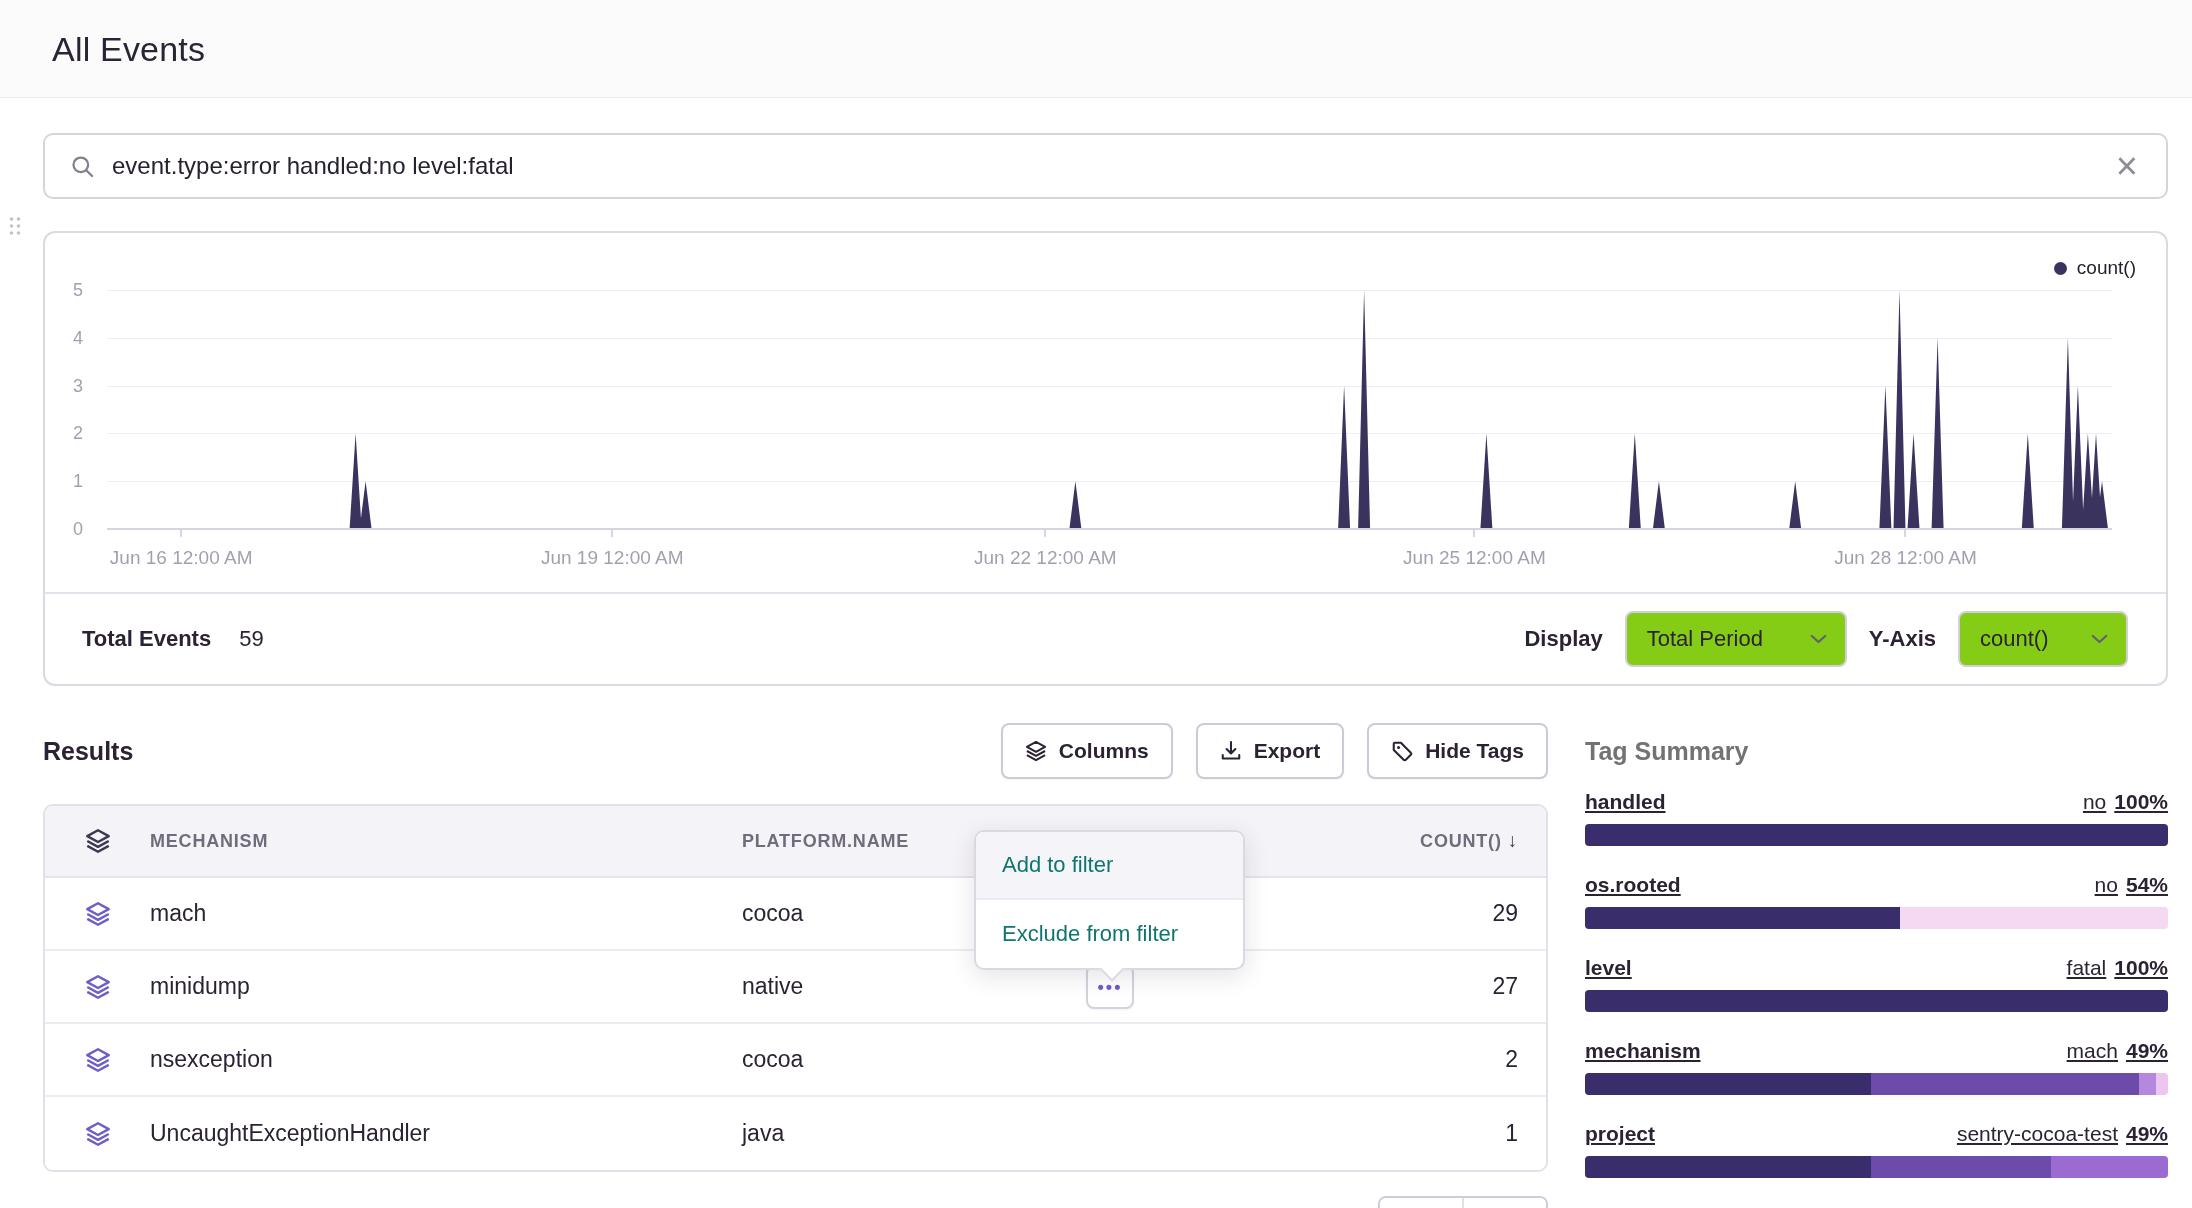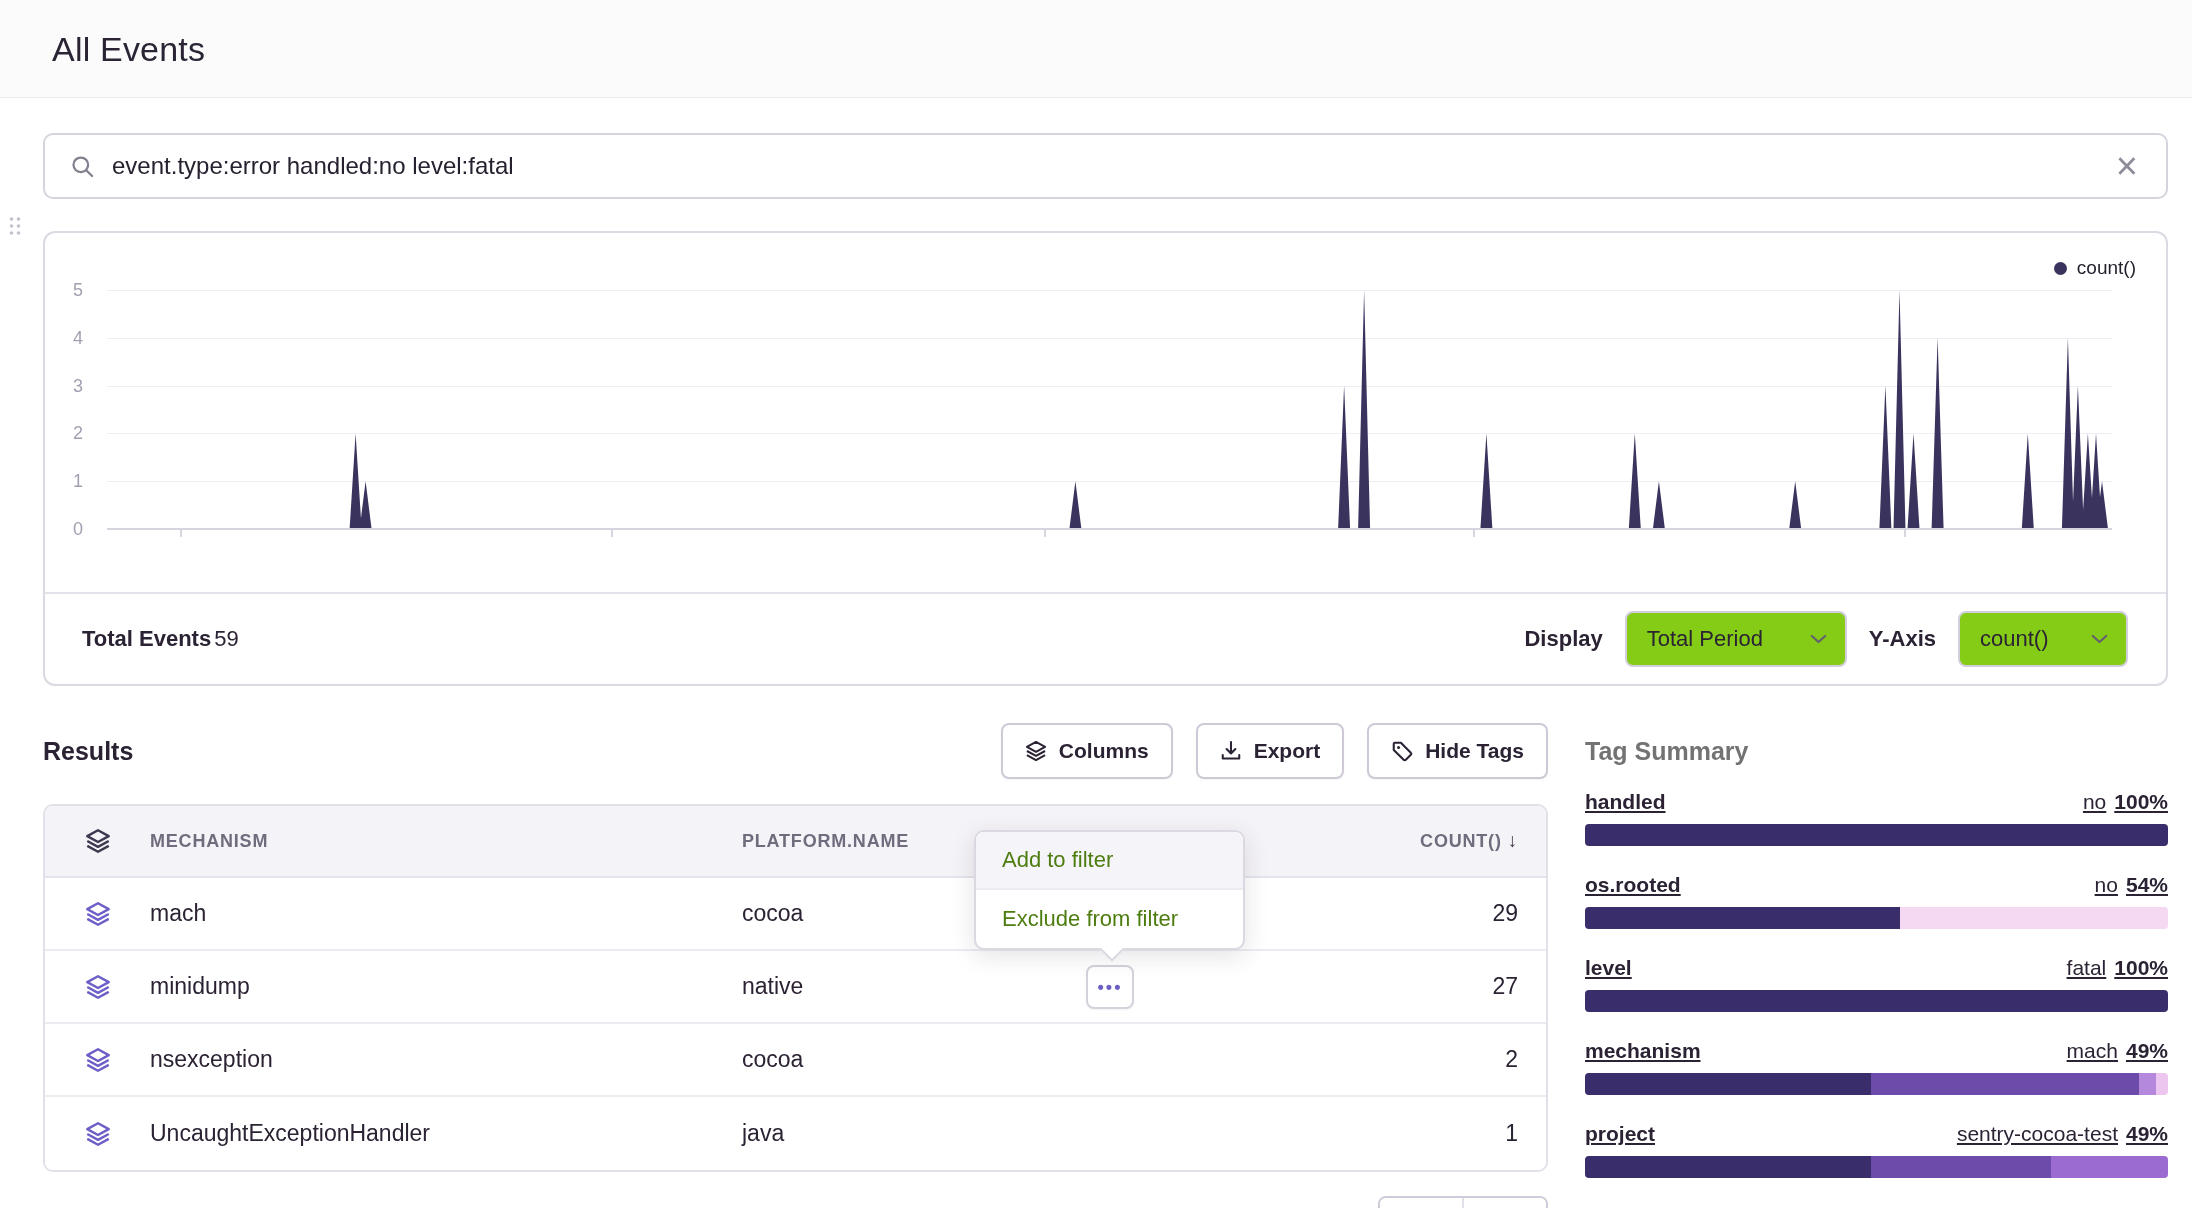--- a/index.html
+++ b/index.html
@@ -65,21 +65,21 @@
   .x-axis { position: absolute; left: 62px; top: 314px; width: 2005px; height: 24px; }
   .xtick-label {
     position: absolute; transform: translateX(-50%); white-space: nowrap;
     font-size: 19px; color: #a49fb0;
   }
   .chart-footer {
     position: absolute; left: 0; right: 0; bottom: 0; height: 92px;
     border-top: 2px solid #e4e2ea; display: flex; align-items: center;
     padding: 0 38px 0 37px;
   }
-  .total-group { display: flex; align-items: flex-end; gap: 3px; font-size: 22px; }
+  .total-group { display: flex; align-items: flex-end; gap: 28px; font-size: 22px; }
   .total-label { font-weight: 700; color: #2b2233; }
   .total-value { color: #2b2233; }
   .footer-controls { margin-left: auto; display: flex; align-items: center; gap: 22px; }
   .control-label { font-size: 22px; font-weight: 700; color: #2b2233; }
   .select-btn {
     height: 56px; background: #84cc16; border: 2px solid #d2cedb; border-radius: 8px;
     display: inline-flex; align-items: center; justify-content: space-between;
     padding: 0 18px 0 20px; font-size: 22px; color: #2b2233; gap: 16px;
   }
   .select-display { width: 222px; }
@@ -126,22 +126,22 @@
   .layers-header { color: #3e3850; }
   .layers-row { color: #6c5fc7; }
 
   
   .context-menu {
     position: absolute; left: 974px; top: 830px; width: 271px;
     background: #fff; border: 2px solid #dbd8e2; border-radius: 10px;
     box-shadow: 0 6px 24px rgba(43,34,51,0.13); z-index: 6;
   }
   .menu-item {
-    height: 58px; display: flex; align-items: center; padding: 0 26px;
-    font-size: 22px; color: #4d7c0f;
+    height: 68px; display: flex; align-items: center; padding: 0 26px;
+    font-size: 22px; color: #0f766e;
   }
   .menu-item:first-child { background: #f5f4f8; border-bottom: 2px solid #edebf1; border-radius: 8px 8px 0 0; }
   .menu-item:last-child { border-radius: 0 0 8px 8px; }
   .menu-arrow {
     position: absolute; left: 127px; bottom: -10px; width: 18px; height: 18px;
     background: #fff; border-right: 2px solid #dbd8e2; border-bottom: 2px solid #dbd8e2;
     transform: rotate(45deg);
   }
   .dots-btn {
     position: absolute; left: 1086px; top: 965px; width: 48px; height: 44px;
@@ -223,20 +223,27 @@
         <path d="M0 239 L242.6 239 L248.6 143.4 L254.6 239 L252.6 239 L258.6 191.2 L264.6 239 L962.4 239 L968.4 191.2 L974.4 239 L1231.1 239 L1237.1 95.6 L1243.1 239 L1251.1 239 L1257.1 0.0 L1263.1 239 L1373.4 239 L1379.4 143.4 L1385.4 239 L1521.8 239 L1527.8 143.4 L1533.8 239 L1545.9 239 L1551.9 191.2 L1557.9 239 L1682.2 239 L1688.2 191.2 L1694.2 239 L1772.4 239 L1778.4 95.6 L1784.4 239 L1786.5 239 L1792.5 0.0 L1798.5 239 L1800.5 239 L1806.5 143.4 L1812.5 239 L1824.6 239 L1830.6 47.8 L1836.6 239 L1914.8 239 L1920.8 143.4 L1926.8 239 L1954.9 239 L1960.9 47.8 L1966.9 239 L1964.9 239 L1970.9 95.6 L1976.9 239 L1974.9 239 L1980.9 143.4 L1986.9 239 L1983.0 239 L1989.0 143.4 L1995.0 239 L1989.0 239 L1995.0 191.2 L2001.0 239 L2005 239 Z" fill="#39335e"></path>
       </svg>
     </div>
   <div class="axis-line"></div>
   <div class="xtick-marks" id="xticks">
       <div class="xtick-mark" style="left: 3.7%;"></div>
       <div class="xtick-mark" style="left: 25.2%;"></div>
       <div class="xtick-mark" style="left: 46.8%;"></div>
       <div class="xtick-mark" style="left: 68.2%;"></div>
       <div class="xtick-mark" style="left: 89.7%;"></div>
+    </div>
+  <div class="x-axis" id="xaxis">
+      <div class="xtick-label" style="left: 3.7%;">Jun 16 12:00 AM</div>
+      <div class="xtick-label" style="left: 25.2%;">Jun 19 12:00 AM</div>
+      <div class="xtick-label" style="left: 46.8%;">Jun 22 12:00 AM</div>
+      <div class="xtick-label" style="left: 68.2%;">Jun 25 12:00 AM</div>
+      <div class="xtick-label" style="left: 89.7%;">Jun 28 12:00 AM</div>
     </div>
 
   <div class="chart-footer">
     <div class="total-group">
       <span class="total-label">Total Events</span>
       <span class="total-value">59</span>
     </div>
     <div class="footer-controls">
       <span class="control-label">Display</span>
       <button class="select-btn select-display">

